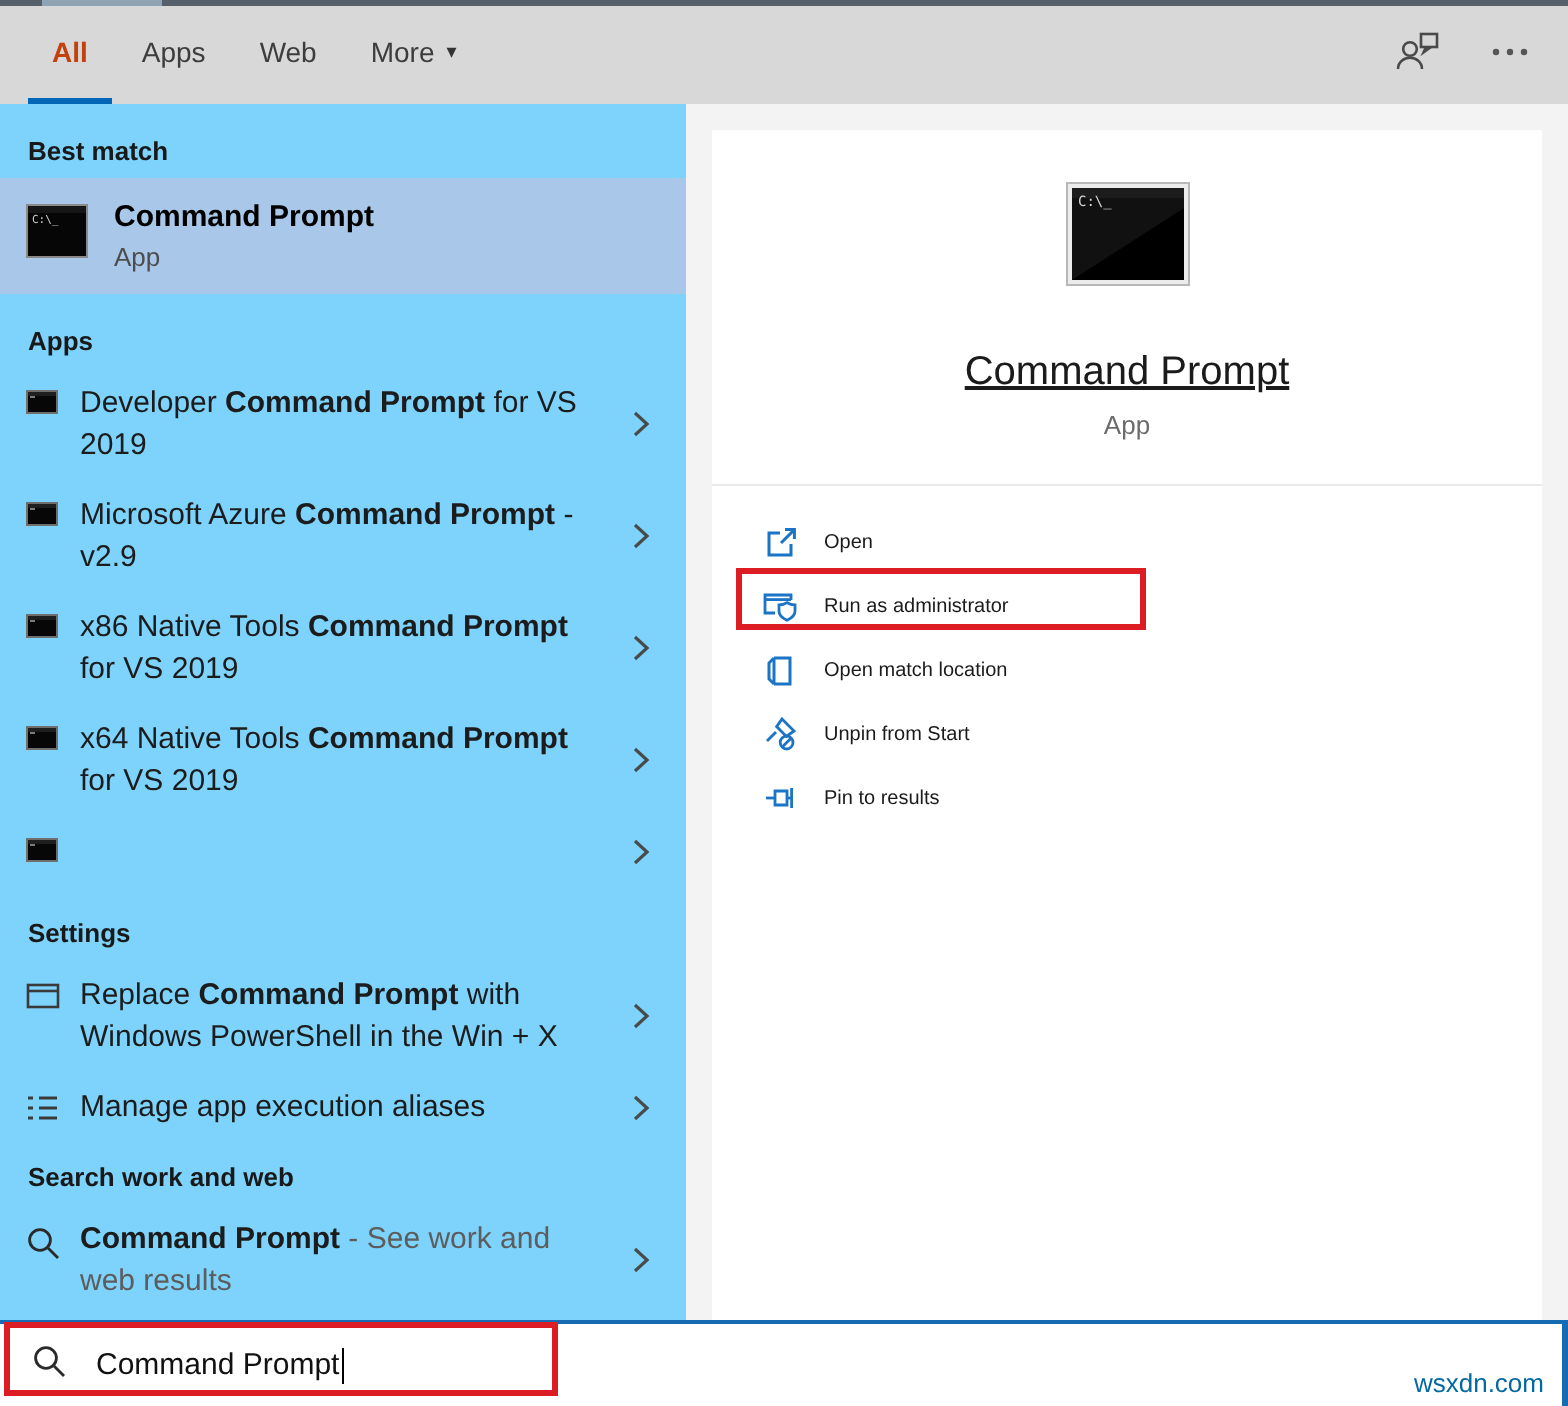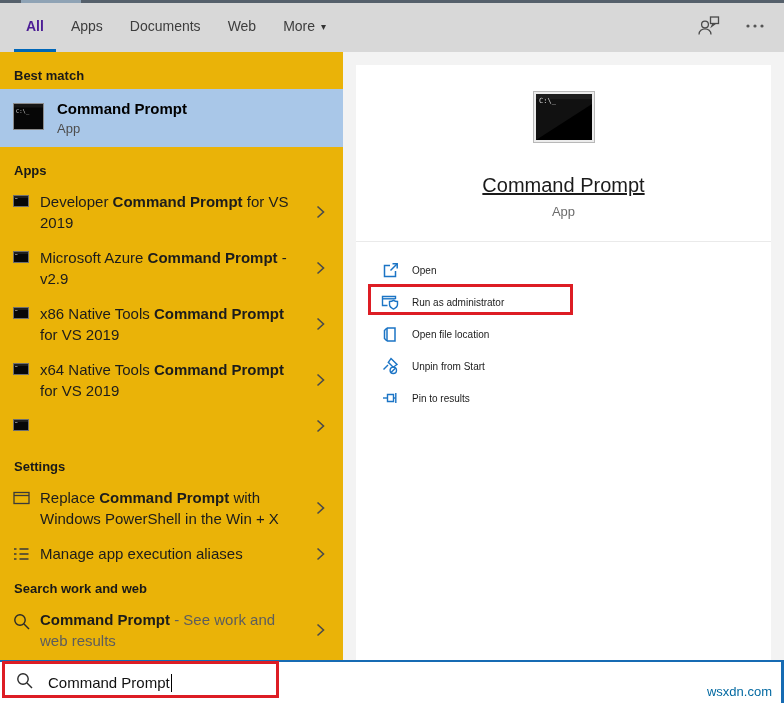--- a/index.html
+++ b/index.html
@@ -9,31 +9,31 @@
   .screen { position: relative; width: 784px; height: 703px; background: #f3f3f3; overflow: hidden; }
 
   
   .top-sliver { position: absolute; top: 0; left: 0; width: 100%; height: 3px; background: #55606b; z-index: 5; }
   .top-sliver .sliver-seg { position: absolute; left: 21px; top: 0; width: 60px; height: 3px; background: #8fa3b5; }
 
   
   .topbar { position: absolute; top: 0; left: 0; width: 100%; height: 52px; background: #d8d8d8; display: flex; align-items: stretch; }
   .tabs { display: flex; margin-left: 26px; gap: 27px; align-items: stretch; }
   .tab { position: relative; display: flex; align-items: center; font-size: 14px; color: #3d3d3d; cursor: default; }
-  .tab.active { font-weight: 700; color: #4c1d95; }
+  .tab.active { font-weight: 700; color: #c2410c; }
   .tab.active::after { content: ""; position: absolute; left: -12px; right: -12px; bottom: 0; height: 3px; background: #0067b8; }
   .tab .caret-down { margin-left: 6px; font-size: 10px; color: #333; }
   .topbar-icons { margin-left: auto; margin-right: 20px; display: flex; align-items: center; gap: 26px; }
   .topbar-icons .icon { display: inline-flex; }
 
   
   .main { position: absolute; top: 52px; left: 0; width: 784px; height: 608px; display: flex; }
 
   
-  .left { width: 343px; flex: none; background: #eab308; overflow: hidden; }
+  .left { width: 343px; flex: none; background: #7dd3fc; overflow: hidden; }
   .section-header { padding: 16px 14px 6px; font-size: 13px; font-weight: 700; color: #191919; line-height: 15px; }
   .section-header.compact { padding-top: 10px; padding-left: 14px; }
 
   .best-row { height: 58px; display: flex; align-items: center; background: #a9c7e8; padding-left: 13px; cursor: default; }
   .bm-text { margin-left: 13px; }
   .bm-title { font-size: 15px; font-weight: 700; color: #000; }
   .bm-sub { font-size: 13px; color: #4d4d4d; margin-top: 4px; }
 
   .row { display: flex; align-items: flex-start; padding: 7px 8px 7px 13px; min-height: 35px; cursor: default; }
   .row .icon { flex: none; width: 18px; display: flex; justify-content: flex-start; margin-top: 4px; }
@@ -74,23 +74,20 @@
       <span class="sliver-seg"></span>
     </div>
 
   <header class="topbar">
     <nav class="tabs" id="tabs">
         <div class="tab active">
           <span>All</span>
         </div>
         <div class="tab">
           <span>Apps</span>
-        </div>
-        <div class="tab">
-          <span>Documents</span>
         </div>
         <div class="tab">
           <span>Web</span>
         </div>
         <div class="tab">
           <span>More</span>
           <span class="caret-down">▾</span>
         </div>
       </nav>
     <div class="topbar-icons" id="topbar-icons">
@@ -282,21 +279,21 @@
               <span class="action-label">Run as administrator</span>
             </li>
             <li class="action">
               <span class="icon ">
                 <svg width="14" height="17" viewBox="0 0 14 17" fill="none" stroke="#1b74c5" stroke-width="1.5">
                   <path d="M4 2 H12 V15 H4"></path>
                   <path d="M4 2 L1.5 4.5 V12.5 L4 15"></path>
                   <path d="M4 2 V15"></path>
                 </svg>
               </span>
-              <span class="action-label">Open file location</span>
+              <span class="action-label">Open match location</span>
             </li>
             <li class="action">
               <span class="icon ">
                 <svg width="18" height="18" viewBox="0 0 18 18" fill="none" stroke="#1b74c5" stroke-width="1.4">
                   <path d="M10 1.5 L16 7.5 L12.2 10.2 L7.3 5.3 Z"></path>
                   <path d="M7 8 L2.5 12.5"></path>
                   <circle cx="12.3" cy="13.3" r="3.2"></circle>
                   <path d="M10 15.6 L14.6 11"></path>
                 </svg>
               </span>

